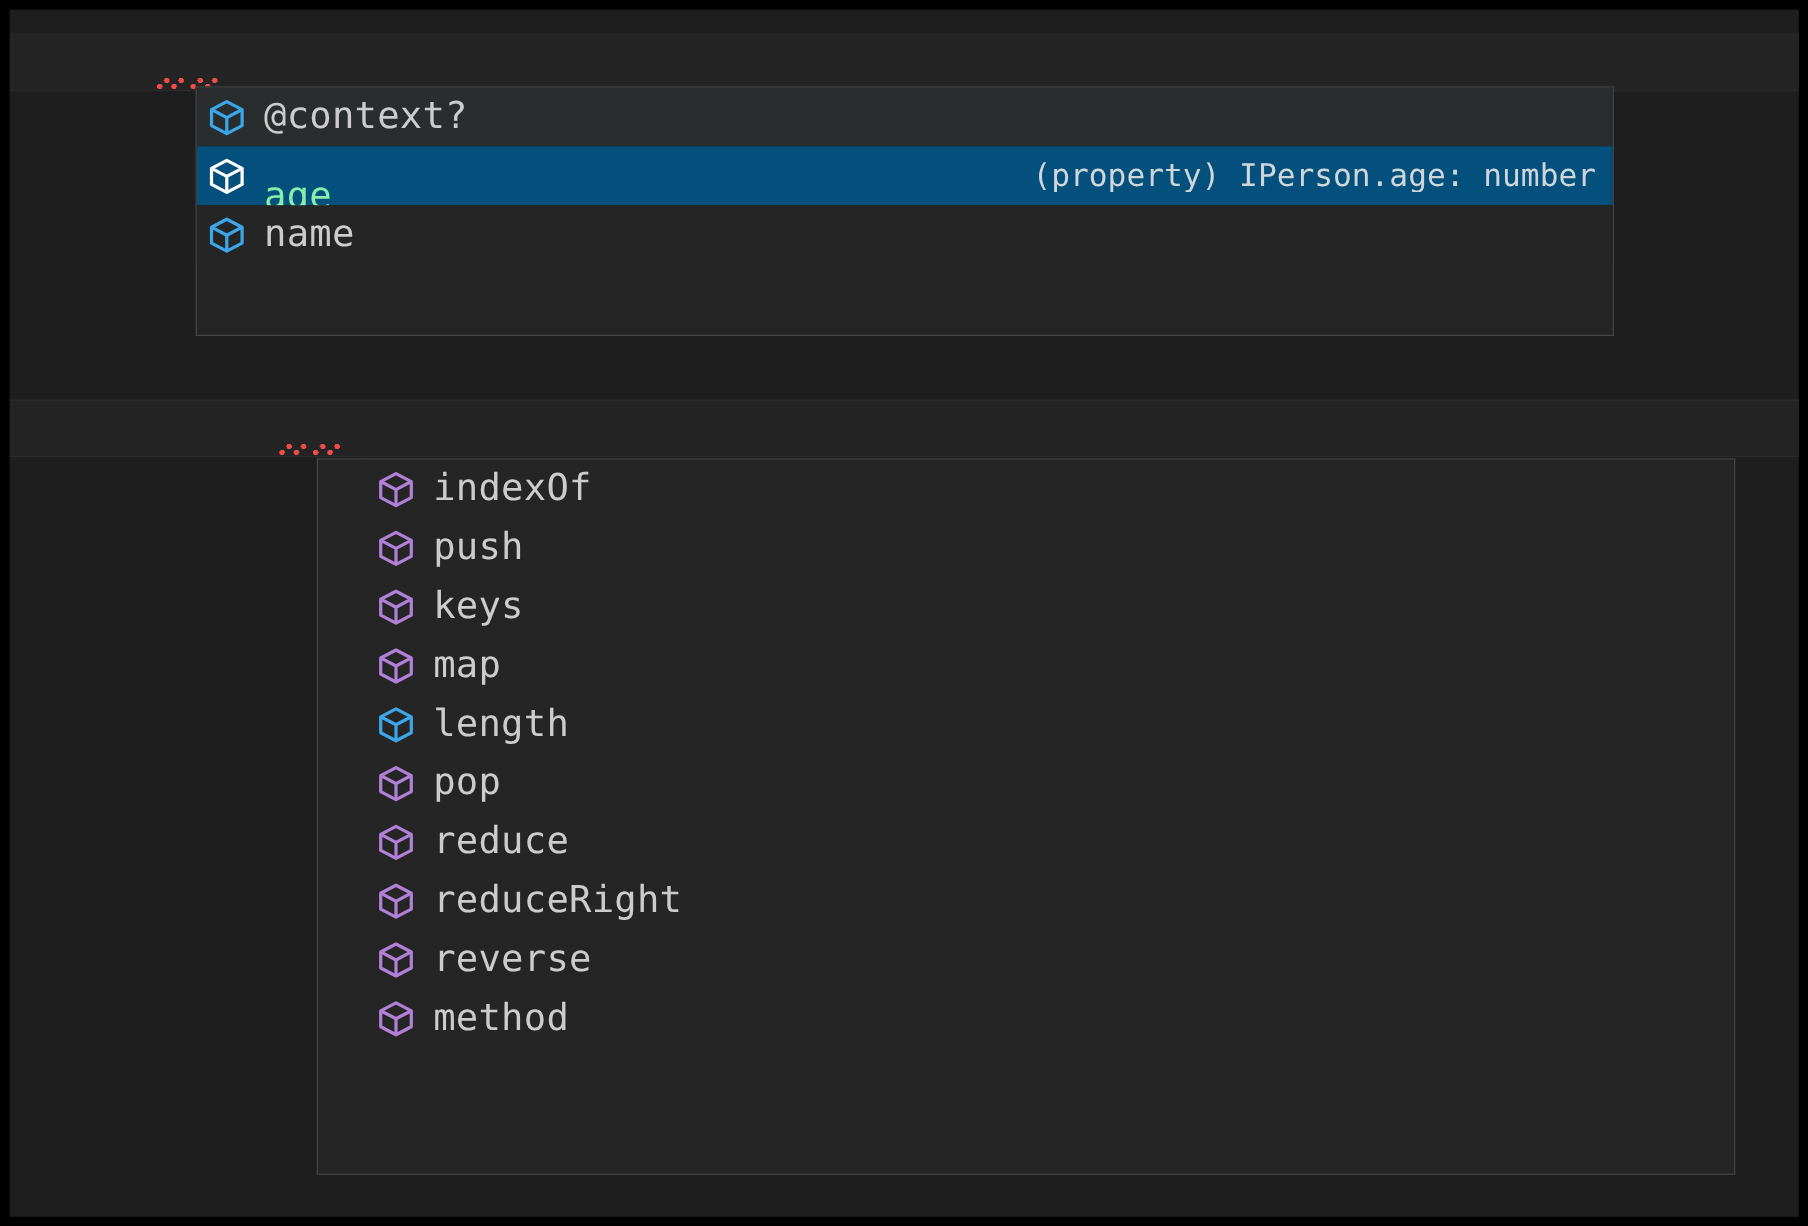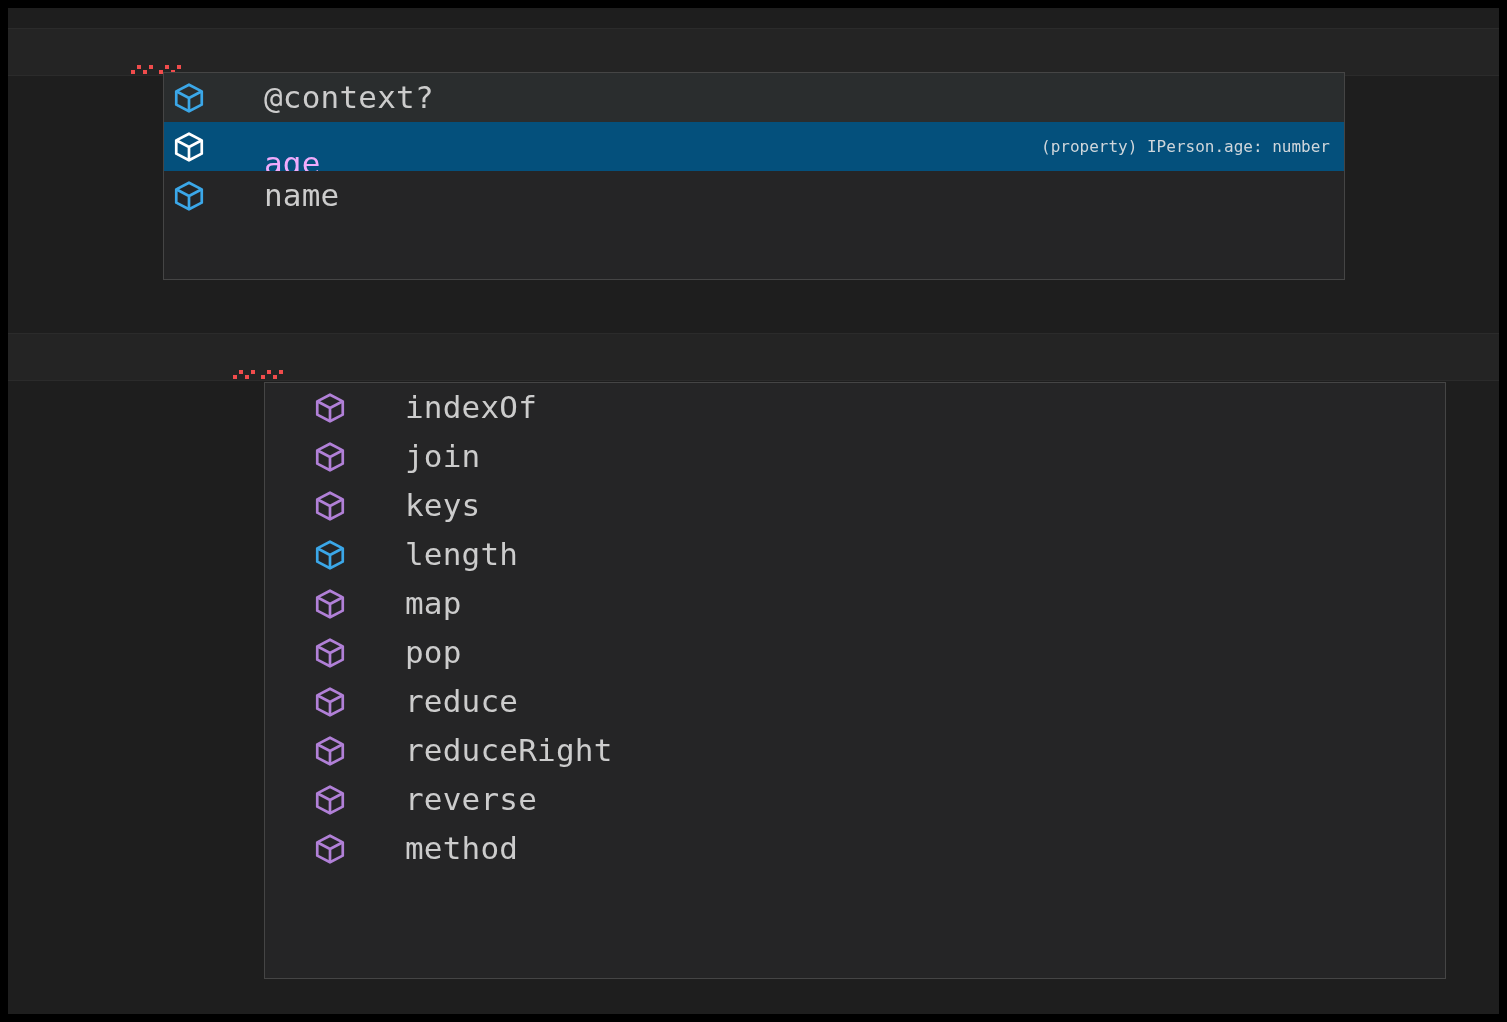--- a/index.html
+++ b/index.html
@@ -77,47 +77,46 @@
     overflow: hidden;
   }
   .suggest-row {
     position: relative;
     display: flex;
     align-items: center;
     height: 49px;
     box-sizing: border-box;
     padding-left: 8px;
     background: #252526;
-    gap: 44px;
   }
   .suggest-row.hovered { background: #2a2d2e; }
   .suggest-row.selected { background: #04507c; }
 
   .sug-icon {
     width: 34px;
     height: 34px;
     flex: 0 0 34px;
     margin-right: 14px;
     display: block;
   }
   .sug-label {
     font-size: 31px;
     line-height: 1;
     color: #cccccc;
     white-space: pre;
     letter-spacing: 0.2px;
   }
-  .suggest-row.selected .sug-label { color: #f0abfc; margin-top: 33px; }
+  .suggest-row.selected .sug-label { color: #86efac; margin-top: 33px; }
 
   .sug-detail {
     position: absolute;
     right: 14px;
     top: 50%;
     transform: translateY(-50%);
-    font-size: 16px;
+    font-size: 26px;
     line-height: 1;
     color: #cfd6db;
     white-space: pre;
     letter-spacing: 0px;
     max-width: 68%;
     overflow: hidden;
     text-overflow: clip;
   }
 
   
@@ -189,48 +188,48 @@
             <path d="M12 2.6 21 7.3v9.4L12 21.4 3 16.7V7.3z" stroke="#b180d7" stroke-width="1.9" stroke-linejoin="round"></path>
             <path d="M3.3 7.4 12 12l8.7-4.6M12 12v9.3" stroke="#b180d7" stroke-width="1.9" stroke-linejoin="round"></path>
           </svg>
           <span class="sug-label">indexOf</span>
         </div>
         <div class="suggest-row">
           <svg viewBox="0 0 24 24" class="sug-icon" fill="none">
             <path d="M12 2.6 21 7.3v9.4L12 21.4 3 16.7V7.3z" stroke="#b180d7" stroke-width="1.9" stroke-linejoin="round"></path>
             <path d="M3.3 7.4 12 12l8.7-4.6M12 12v9.3" stroke="#b180d7" stroke-width="1.9" stroke-linejoin="round"></path>
           </svg>
-          <span class="sug-label">join</span>
+          <span class="sug-label">push</span>
         </div>
         <div class="suggest-row">
           <svg viewBox="0 0 24 24" class="sug-icon" fill="none">
             <path d="M12 2.6 21 7.3v9.4L12 21.4 3 16.7V7.3z" stroke="#b180d7" stroke-width="1.9" stroke-linejoin="round"></path>
             <path d="M3.3 7.4 12 12l8.7-4.6M12 12v9.3" stroke="#b180d7" stroke-width="1.9" stroke-linejoin="round"></path>
           </svg>
           <span class="sug-label">keys</span>
+        </div>
+        <div class="suggest-row">
+          <svg viewBox="0 0 24 24" class="sug-icon" fill="none">
+            <path d="M12 2.6 21 7.3v9.4L12 21.4 3 16.7V7.3z" stroke="#b180d7" stroke-width="1.9" stroke-linejoin="round"></path>
+            <path d="M3.3 7.4 12 12l8.7-4.6M12 12v9.3" stroke="#b180d7" stroke-width="1.9" stroke-linejoin="round"></path>
+          </svg>
+          <span class="sug-label">map</span>
         </div>
         <div class="suggest-row">
           <svg viewBox="0 0 24 24" class="sug-icon" fill="none">
             <path d="M12 2.6 21 7.3v9.4L12 21.4 3 16.7V7.3z" stroke="#3ba7e8" stroke-width="1.9" stroke-linejoin="round"></path>
             <path d="M3.3 7.4 12 12l8.7-4.6M12 12v9.3" stroke="#3ba7e8" stroke-width="1.9" stroke-linejoin="round"></path>
           </svg>
           <span class="sug-label">length</span>
         </div>
         <div class="suggest-row">
           <svg viewBox="0 0 24 24" class="sug-icon" fill="none">
             <path d="M12 2.6 21 7.3v9.4L12 21.4 3 16.7V7.3z" stroke="#b180d7" stroke-width="1.9" stroke-linejoin="round"></path>
             <path d="M3.3 7.4 12 12l8.7-4.6M12 12v9.3" stroke="#b180d7" stroke-width="1.9" stroke-linejoin="round"></path>
           </svg>
-          <span class="sug-label">map</span>
-        </div>
-        <div class="suggest-row">
-          <svg viewBox="0 0 24 24" class="sug-icon" fill="none">
-            <path d="M12 2.6 21 7.3v9.4L12 21.4 3 16.7V7.3z" stroke="#b180d7" stroke-width="1.9" stroke-linejoin="round"></path>
-            <path d="M3.3 7.4 12 12l8.7-4.6M12 12v9.3" stroke="#b180d7" stroke-width="1.9" stroke-linejoin="round"></path>
-          </svg>
           <span class="sug-label">pop</span>
         </div>
         <div class="suggest-row">
           <svg viewBox="0 0 24 24" class="sug-icon" fill="none">
             <path d="M12 2.6 21 7.3v9.4L12 21.4 3 16.7V7.3z" stroke="#b180d7" stroke-width="1.9" stroke-linejoin="round"></path>
             <path d="M3.3 7.4 12 12l8.7-4.6M12 12v9.3" stroke="#b180d7" stroke-width="1.9" stroke-linejoin="round"></path>
           </svg>
           <span class="sug-label">reduce</span>
         </div>
         <div class="suggest-row">

